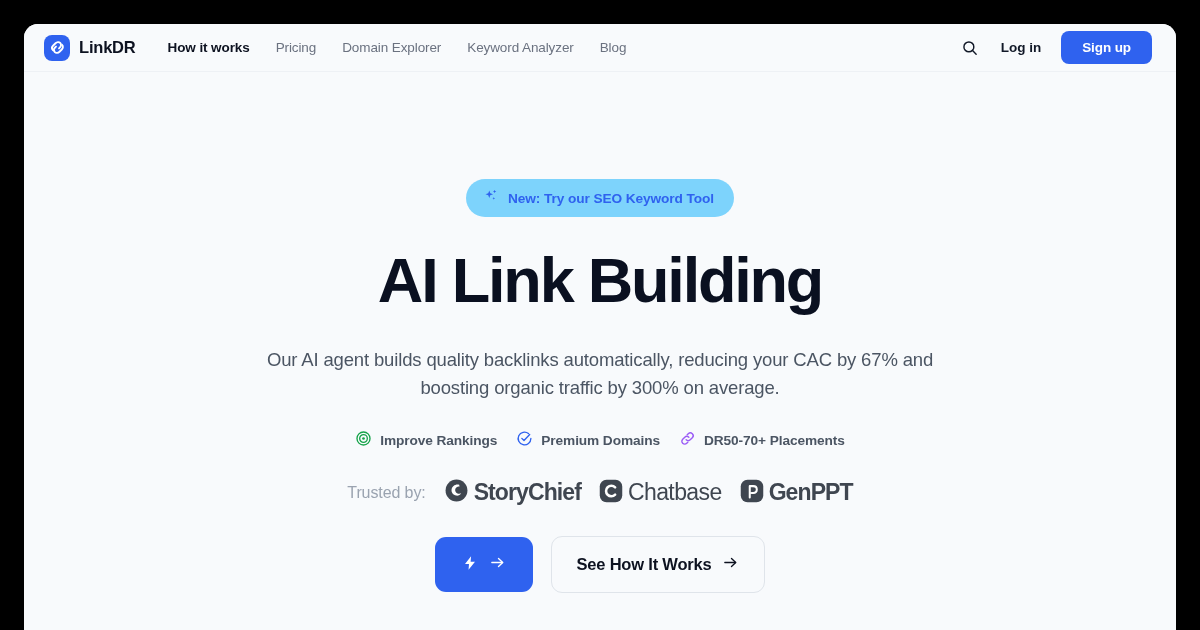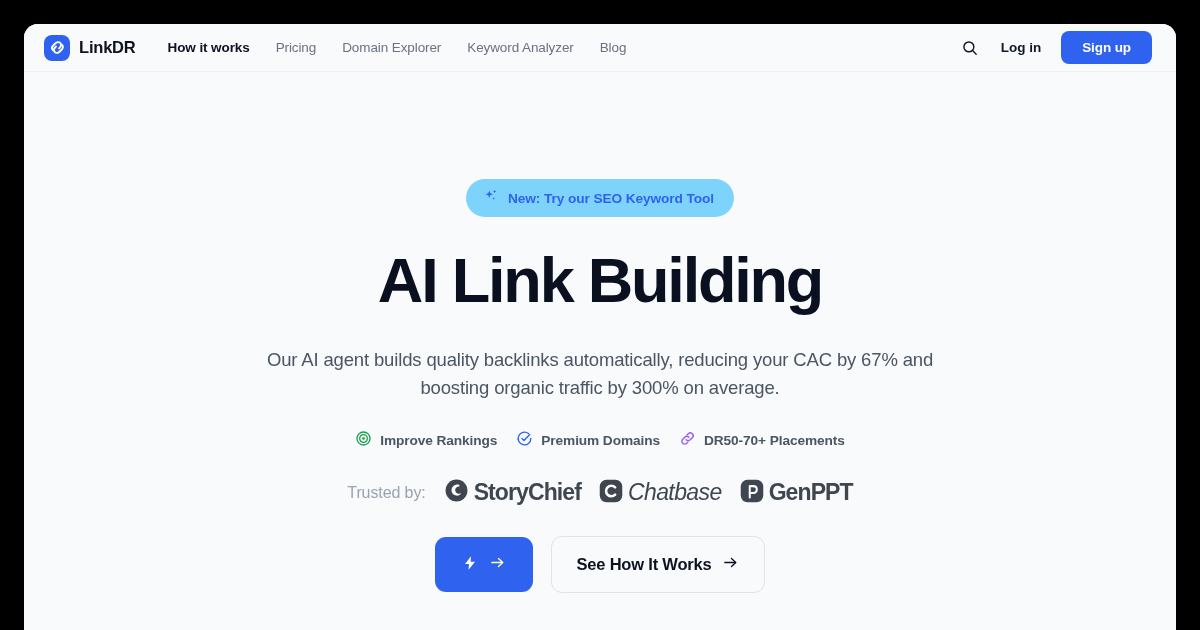--- a/index.html
+++ b/index.html
@@ -199,21 +199,21 @@
     display: flex;
     align-items: center;
     gap: 5px;
   }
   .logo-word {
     font-size: 23px;
     font-weight: 700;
     color: #3f4650;
     letter-spacing: -0.9px;
   }
-  .logo-word.light { font-weight: 500; letter-spacing: -0.6px; font-style: italic; }
+  .logo-word.light { font-weight: 500; letter-spacing: -0.6px; }
 
   .cta-row {
     margin-top: 29px;
     display: flex;
     align-items: center;
     gap: 18px;
   }
   .cta-primary {
     display: inline-flex;
     align-items: center;

